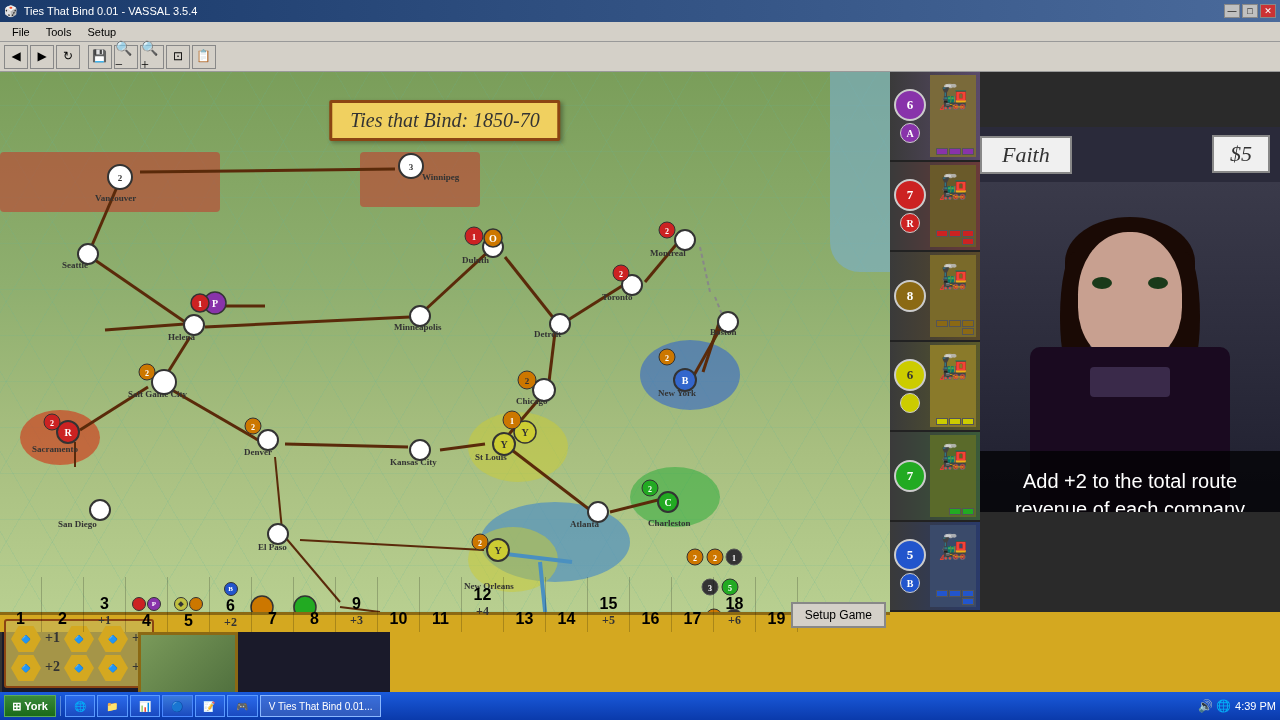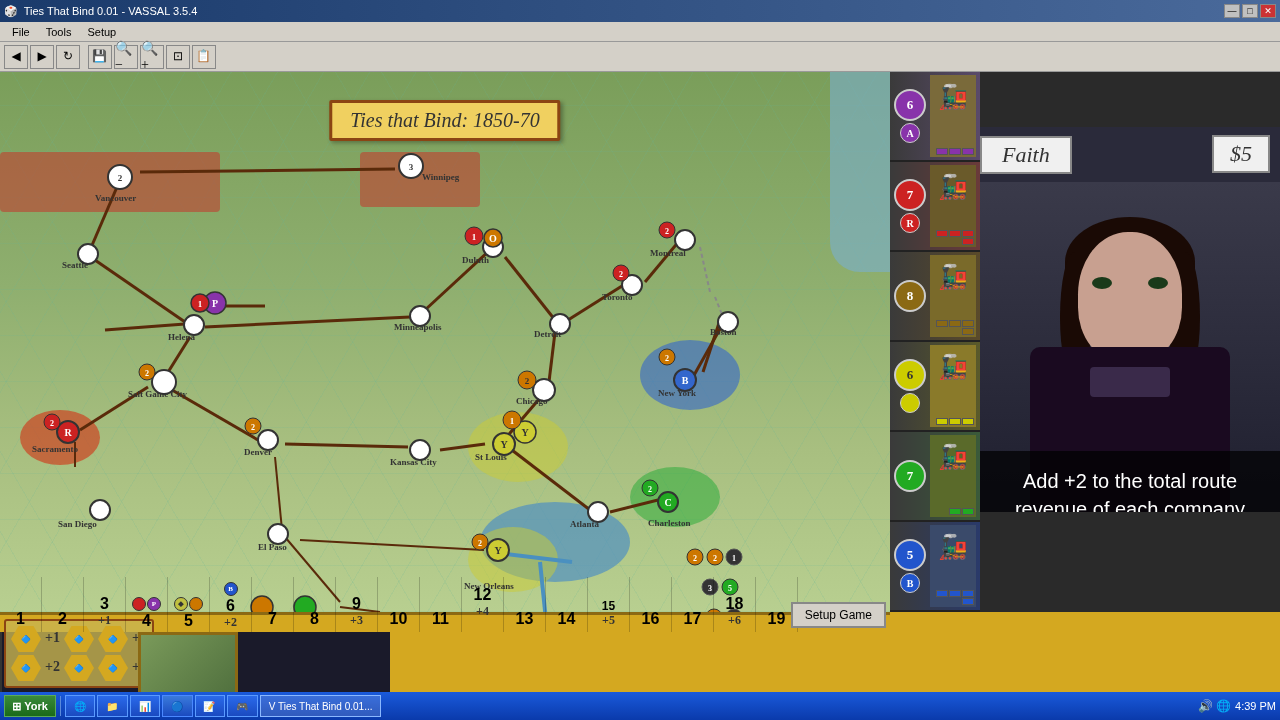--- a/index.html
+++ b/index.html
@@ -641,21 +641,21 @@
           <span style="font-size:16px;font-weight:bold;font-family:Arial;">12</span>
           <span style="font-size:12px;font-weight:bold;color:#333;">+4</span>
         </div>
         <div style="width:42px;display:flex;flex-direction:column;align-items:center;justify-content:flex-end;padding-bottom:4px;border-right:1px solid rgba(0,0,0,0.2);">
           <span style="font-size:16px;font-weight:bold;font-family:Arial;">13</span>
         </div>
         <div style="width:42px;display:flex;flex-direction:column;align-items:center;justify-content:flex-end;padding-bottom:4px;border-right:1px solid rgba(0,0,0,0.2);">
           <span style="font-size:16px;font-weight:bold;font-family:Arial;">14</span>
         </div>
         <div style="width:42px;display:flex;flex-direction:column;align-items:center;justify-content:flex-end;padding-bottom:4px;border-right:1px solid rgba(0,0,0,0.2);">
-          <span style="font-size:12px;font-weight:bold;font-family:Arial;">15</span>
+          <span style="font-size:16px;font-weight:bold;font-family:Arial;">15</span>
           <span style="font-size:12px;font-weight:bold;color:#333;">+5</span>
         </div>
         <div style="width:42px;display:flex;flex-direction:column;align-items:center;justify-content:flex-end;padding-bottom:4px;border-right:1px solid rgba(0,0,0,0.2);">
           <span style="font-size:16px;font-weight:bold;font-family:Arial;">16</span>
         </div>
         <div style="width:42px;display:flex;flex-direction:column;align-items:center;justify-content:flex-end;padding-bottom:4px;border-right:1px solid rgba(0,0,0,0.2);">
           <span style="font-size:16px;font-weight:bold;font-family:Arial;margin-top:8px;">17</span>
         </div>
         <div style="width:42px;display:flex;flex-direction:column;align-items:center;justify-content:flex-end;padding-bottom:4px;border-right:1px solid rgba(0,0,0,0.2);">
           <span style="font-size:16px;font-weight:bold;font-family:Arial;">18</span>

